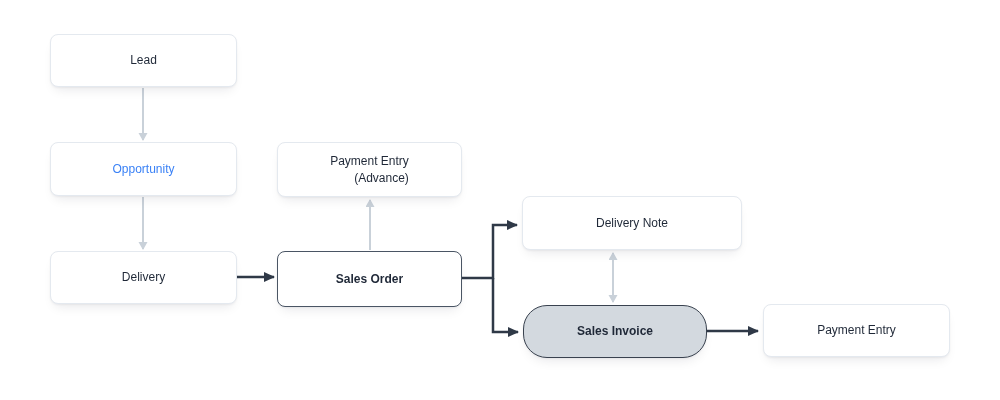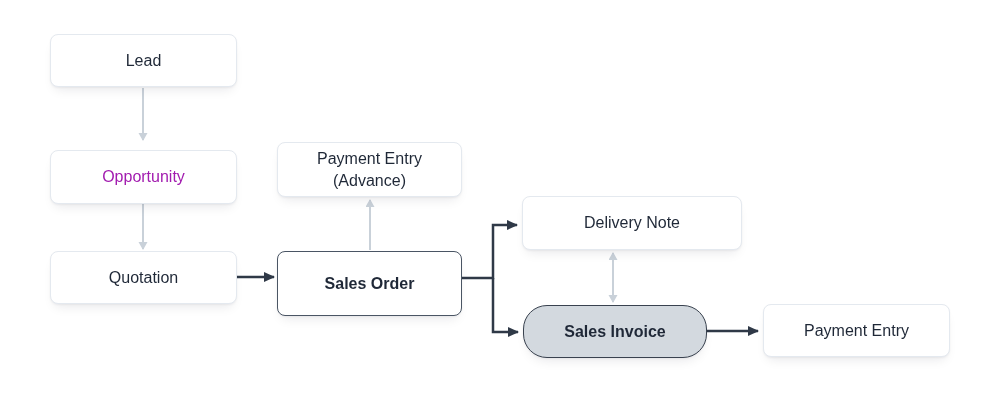--- a/index.html
+++ b/index.html
@@ -20,44 +20,44 @@
     left: 0; top: 0;
     width: 1000px;
     height: 400px;
     pointer-events: none;
   }
   .node {
     position: absolute;
     display: flex;
     align-items: center;
     justify-content: center;
-    text-align: center;
+    text-align: right;
     box-sizing: border-box;
     background: #ffffff;
     border: 1px solid #e4e9ef;
     border-radius: 8px;
-    font-size: 16px;
+    font-size: 12px;
     line-height: 1.35;
     color: #1f2837;
     white-space: pre-line;
     box-shadow: 0 1px 2px rgba(16,24,40,0.05), 0 7px 12px -5px rgba(16,24,40,0.10);
   }
   .node.emphasis {
     border-width: 1.6px;
     font-weight: 700;
   }
   .node.highlight {
     border-width: 1.8px;
     font-weight: 700;
   }
   .n-lead          { left: 50px;  top: 34px;  width: 187px; height: 53px; }
   .n-opportunity   { left: 50px;  top: 142px; width: 187px; height: 54px; }
   .n-quotation     { left: 50px;  top: 251px; width: 187px; height: 53px; }
   .n-pea           { left: 277px; top: 142px; width: 185px; height: 55px; }
-  .n-sales-order   { left: 277px; top: 251px; width: 185px; height: 65px; }
+  .n-sales-order   { left: 277px; top: 251px; width: 185px; height: 56px; }
   .n-delivery-note { left: 522px; top: 196px; width: 220px; height: 54px; }
   .n-sales-invoice { left: 523px; top: 305px; width: 184px; height: 53px; }
   .n-payment-entry { left: 763px; top: 304px; width: 187px; height: 53px; }
 </style>
 </head>
 <body>
 
 <div class="stage">
 
   <svg class="edges" width="1000" height="400" viewBox="0 0 1000 400" xmlns="http://www.w3.org/2000/svg">
@@ -76,23 +76,23 @@
     <path d="M613 253 V302" fill="none" stroke-width="2" marker-start="url(#mLight)" marker-end="url(#mLight)" style="stroke: rgb(201, 209, 217);"></path>
 
     <path d="M237 277 H274" fill="none" stroke-width="2.5" marker-end="url(#mDark)" style="stroke: rgb(47, 57, 71);"></path>
     <path d="M462 278 H493 V225 H517" fill="none" stroke-width="2.5" marker-end="url(#mDark)" style="stroke: rgb(47, 57, 71);"></path>
     <path d="M493 278 V332 H518" fill="none" stroke-width="2.5" marker-end="url(#mDark)" style="stroke: rgb(47, 57, 71);"></path>
     <path d="M707 331 H758" fill="none" stroke-width="2.5" marker-end="url(#mDark)" style="stroke: rgb(47, 57, 71);"></path>
   </svg>
 
   <div class="node n-lead" style="background-color: rgb(255, 255, 255); border-color: rgb(228, 233, 239); color: rgb(31, 40, 55);">Lead</div>
 
-  <div class="node n-opportunity" style="background-color: rgb(255, 255, 255); border-color: rgb(228, 233, 239); color: #a21caf; margin-top: 8px;">Opportunity</div>
+  <div class="node n-opportunity" style="background-color: rgb(255, 255, 255); border-color: rgb(228, 233, 239); color: #3b82f6;">Opportunity</div>
 
-  <div class="node n-quotation" style="background-color: rgb(255, 255, 255); border-color: rgb(228, 233, 239); color: rgb(31, 40, 55);">Quotation</div>
+  <div class="node n-quotation" style="background-color: rgb(255, 255, 255); border-color: rgb(228, 233, 239); color: rgb(31, 40, 55);">Delivery</div>
 
   <div class="node n-pea" style="background-color: rgb(255, 255, 255); border-color: rgb(228, 233, 239); color: rgb(31, 40, 55);">Payment Entry
 (Advance)</div>
 
   <div class="node emphasis n-sales-order" style="background-color: rgb(255, 255, 255); border-color: rgb(74, 85, 100); color: rgb(31, 40, 55);">Sales Order</div>
 
   <div class="node n-delivery-note" style="background-color: rgb(255, 255, 255); border-color: rgb(228, 233, 239); color: rgb(31, 40, 55);">Delivery Note</div>
 
   <div class="node highlight n-sales-invoice" style="background-color: rgb(211, 217, 223); border-color: rgb(57, 66, 79); color: rgb(31, 40, 55); border-radius: 24px;">Sales Invoice</div>
 

